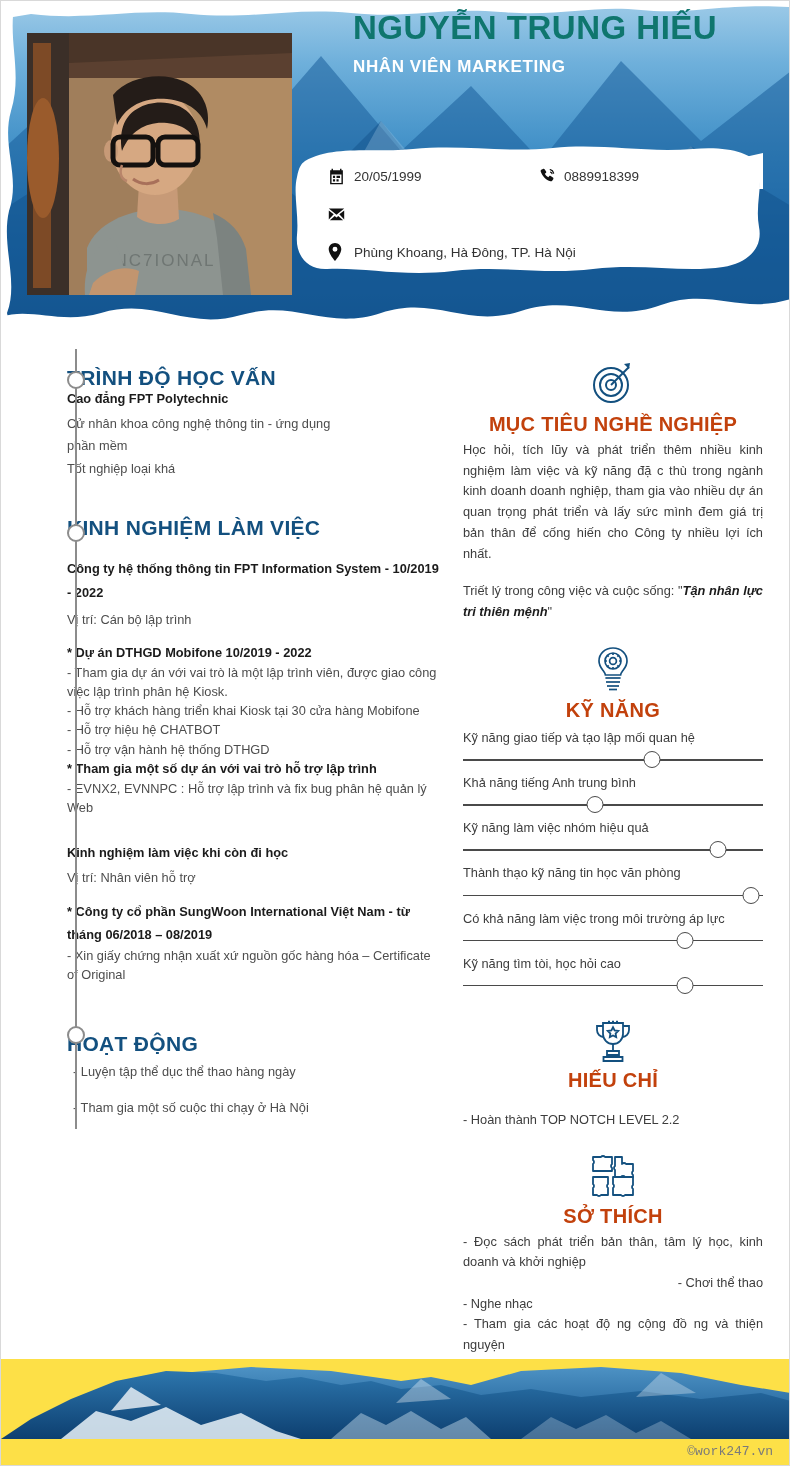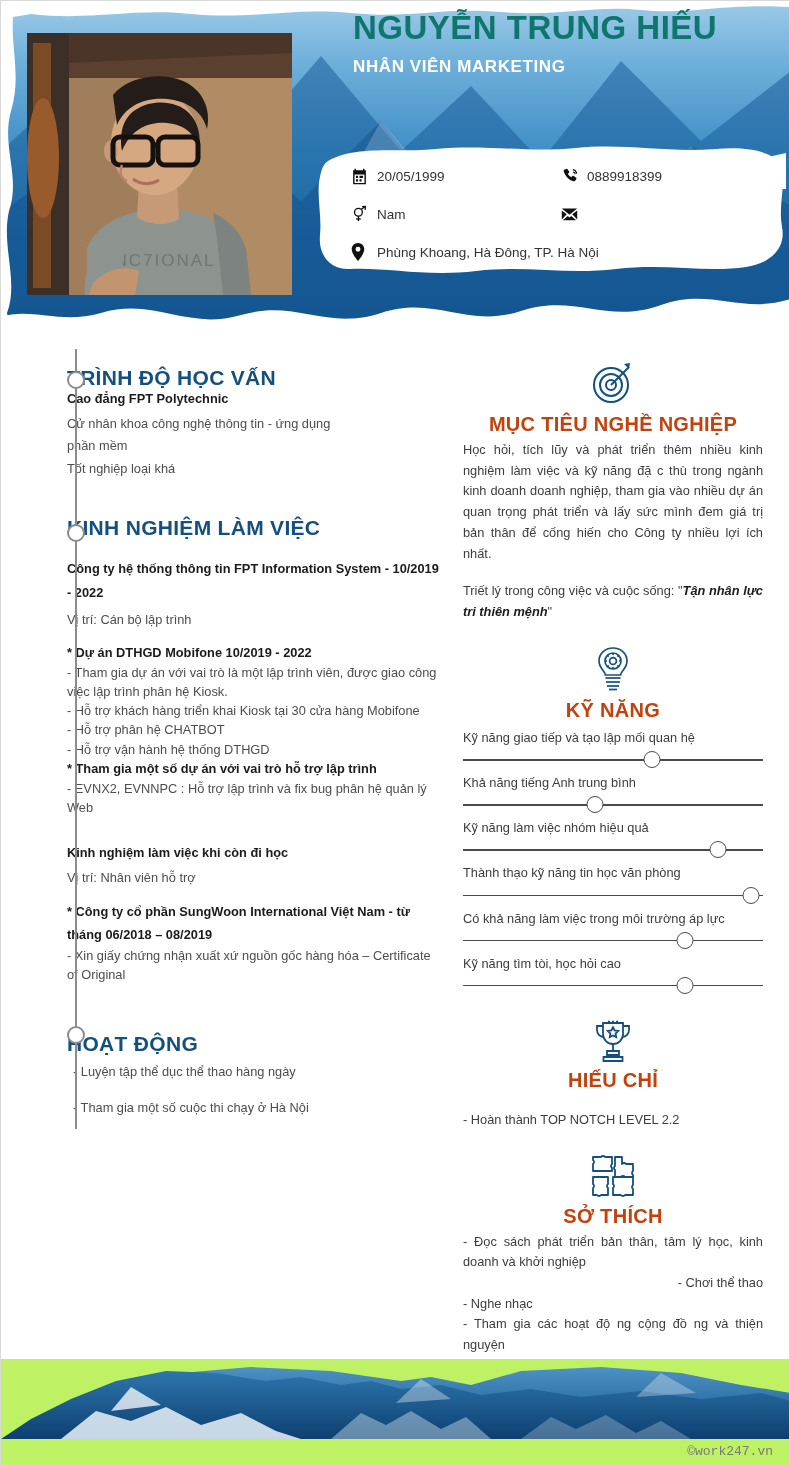--- a/index.html
+++ b/index.html
@@ -71,21 +71,21 @@
     font-size: 33px; font-weight: 700; color: #0f766e;
     letter-spacing: .5px; line-height: 1.15;
   }
   .cv-role {
     font-size: 17px; font-weight: 700; color: #ffffff;
     letter-spacing: .6px; margin-top: 10px;
   }
 
   
   .contact-card {
-    position: absolute; left: 315px; top: 122px;
+    position: absolute; left: 292px; top: 122px;
     width: 470px; height: 160px;
     z-index: 7;
   }
   .brush-bg { position: absolute; inset: 0; }
   .brush-bg svg { width: 100%; height: 100%; display: block; }
   .contact-rows {
     position: absolute; left: 35px; top: 34px; width: 420px;
     display: flex; flex-wrap: wrap;
   }
   .c-row { display: flex; align-items: center; height: 38px; }
@@ -168,21 +168,21 @@
     position: absolute; top: 0;
     width: 17px; height: 17px; border-radius: 50%;
     border: 1.8px solid #4a4a4a; background: #fff;
     transform: translateX(-50%);
   }
 
   
   .footer {
     position: absolute; left: 0; bottom: 0;
     width: 790px; height: 106px;
-    overflow: hidden; background: #bef264;
+    overflow: hidden; background: #fde047;
   }
   .footer-art { position: absolute; left: 0; bottom: 26px; width: 790px; height: 80px; }
   .footer-art svg { width: 100%; height: 100%; display: block; }
   .watermark {
     position: absolute; right: 18px; bottom: 6px;
     font-family: "Liberation Mono", monospace;
     font-size: 13px; color: #7a7a7a;
   }
 </style>
 </head>
@@ -290,32 +290,20 @@
           <span class="c-ico">
             <svg width="18" height="18" viewBox="0 0 24 24" fill="currentColor">
               <path d="M6.6 2.6c.7-.5 1.7-.3 2.2.4l2 3c.4.7.3 1.6-.4 2.1l-1.3 1c.9 2 2.6 3.7 4.7 4.6l1-1.3c.5-.7 1.4-.8 2.1-.4l3 2c.7.5.9 1.5.4 2.2l-1.4 2c-.5.7-1.4 1-2.2.8C10.8 17.5 5.6 12.3 3.5 5.7c-.2-.8.1-1.7.8-2.2l2.3-.9z"></path>
               <path d="M15.5 3.2a.9.9 0 0 1 1-.6 6.4 6.4 0 0 1 5 5 .9.9 0 1 1-1.7.3 4.6 4.6 0 0 0-3.6-3.6.9.9 0 0 1-.7-1.1z"></path>
               <path d="M15.9 6.6a.8.8 0 0 1 .9-.6 3.5 3.5 0 0 1 2.7 2.7.8.8 0 1 1-1.6.3 1.9 1.9 0 0 0-1.4-1.4.8.8 0 0 1-.6-1z"></path>
             </svg>
           </span>
           <span class="c-val">0889918399</span>
         </div>
 
-        <div class="c-row half">
-          <span class="c-ico">
-            <svg width="17" height="18" viewBox="0 0 24 24" fill="none" stroke="currentColor" stroke-width="1.9">
-              <circle cx="10.5" cy="9.5" r="5.5"></circle>
-              <line x1="10.5" y1="15" x2="10.5" y2="22"></line>
-              <line x1="7.2" y1="19" x2="13.8" y2="19"></line>
-              <line x1="14.3" y1="5.6" x2="19.6" y2="1.8"></line>
-              <polyline points="15.6,1.6 20.2,1.4 20.1,6"></polyline>
-            </svg>
-          </span>
-          <span class="c-val">Nam</span>
-        </div>
 
         <div class="c-row half">
           <span class="c-ico">
             <svg width="17" height="14" viewBox="0 0 24 20" fill="currentColor">
               <path d="M1 2h22L12 11 1 2zm0 3l7 5.5L1 18V5zm22 0v13l-7-7.5L23 5zM2.5 19l7-6 2.5 2 2.5-2 7 6h-19z"></path>
             </svg>
           </span>
           <span class="c-val"></span>
         </div>
 
@@ -353,21 +341,21 @@
       <div style="padding-top:36px">
         <div class="sec-title-left">KINH NGHIỆM LÀM VIỆC</div>
         <div class="sec-body" style="margin-top:18px">
 
           <div class="t-bold" style="line-height:1.85">Công ty hệ thống thông tin FPT Information System - 10/2019 - 2022</div>
           <div class="t-norm" style="margin-top:4px">Vị trí: Cán bộ lập trình</div>
 
           <div class="t-bold" style="margin-top:12px">* Dự án DTHGD Mobifone 10/2019 - 2022</div>
           <div class="t-norm-tight">- Tham gia dự án với vai trò là một lập trình viên, được giao công việc lập trình phân hệ Kiosk.</div>
           <div class="t-norm-tight">- Hỗ trợ khách hàng triển khai Kiosk tại 30 cửa hàng Mobifone</div>
-          <div class="t-norm-tight">- Hỗ trợ phân hệ CHATBOT</div>
+          <div class="t-norm-tight">- Hỗ trợ hiệu hệ CHATBOT</div>
           <div class="t-norm-tight">- Hỗ trợ vận hành hệ thống DTHGD</div>
           <div class="t-bold">* Tham gia một số dự án với vai trò hỗ trợ lập trình</div>
           <div class="t-norm-tight">- EVNX2, EVNNPC : Hỗ trợ lập trình và fix bug phân hệ quản lý Web</div>
 
           <div class="t-bold" style="margin-top:26px">Kinh nghiệm làm việc khi còn đi học</div>
           <div class="t-norm" style="margin-top:4px">Vị trí: Nhân viên hỗ trợ</div>
           <div class="t-bold" style="margin-top:12px; line-height:1.75">* Công ty cổ phần SungWoon International Việt Nam - từ tháng 06/2018 – 08/2019</div>
           <div class="t-norm-tight">- Xin giấy chứng nhận xuất xứ nguồn gốc hàng hóa – Certificate of Original</div>
         </div>
       </div>

